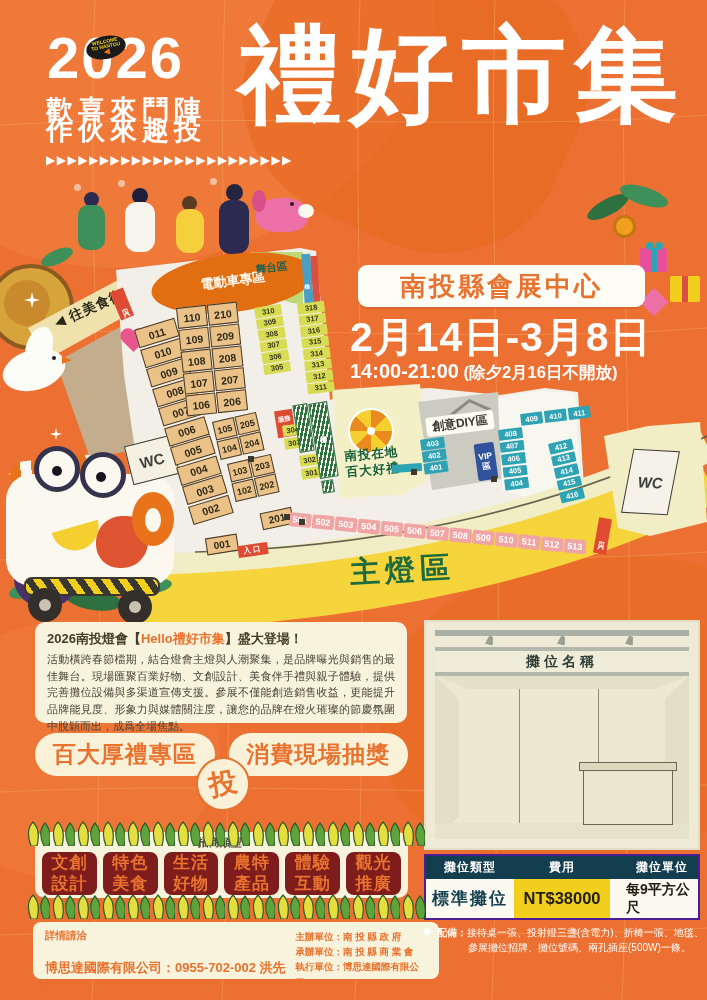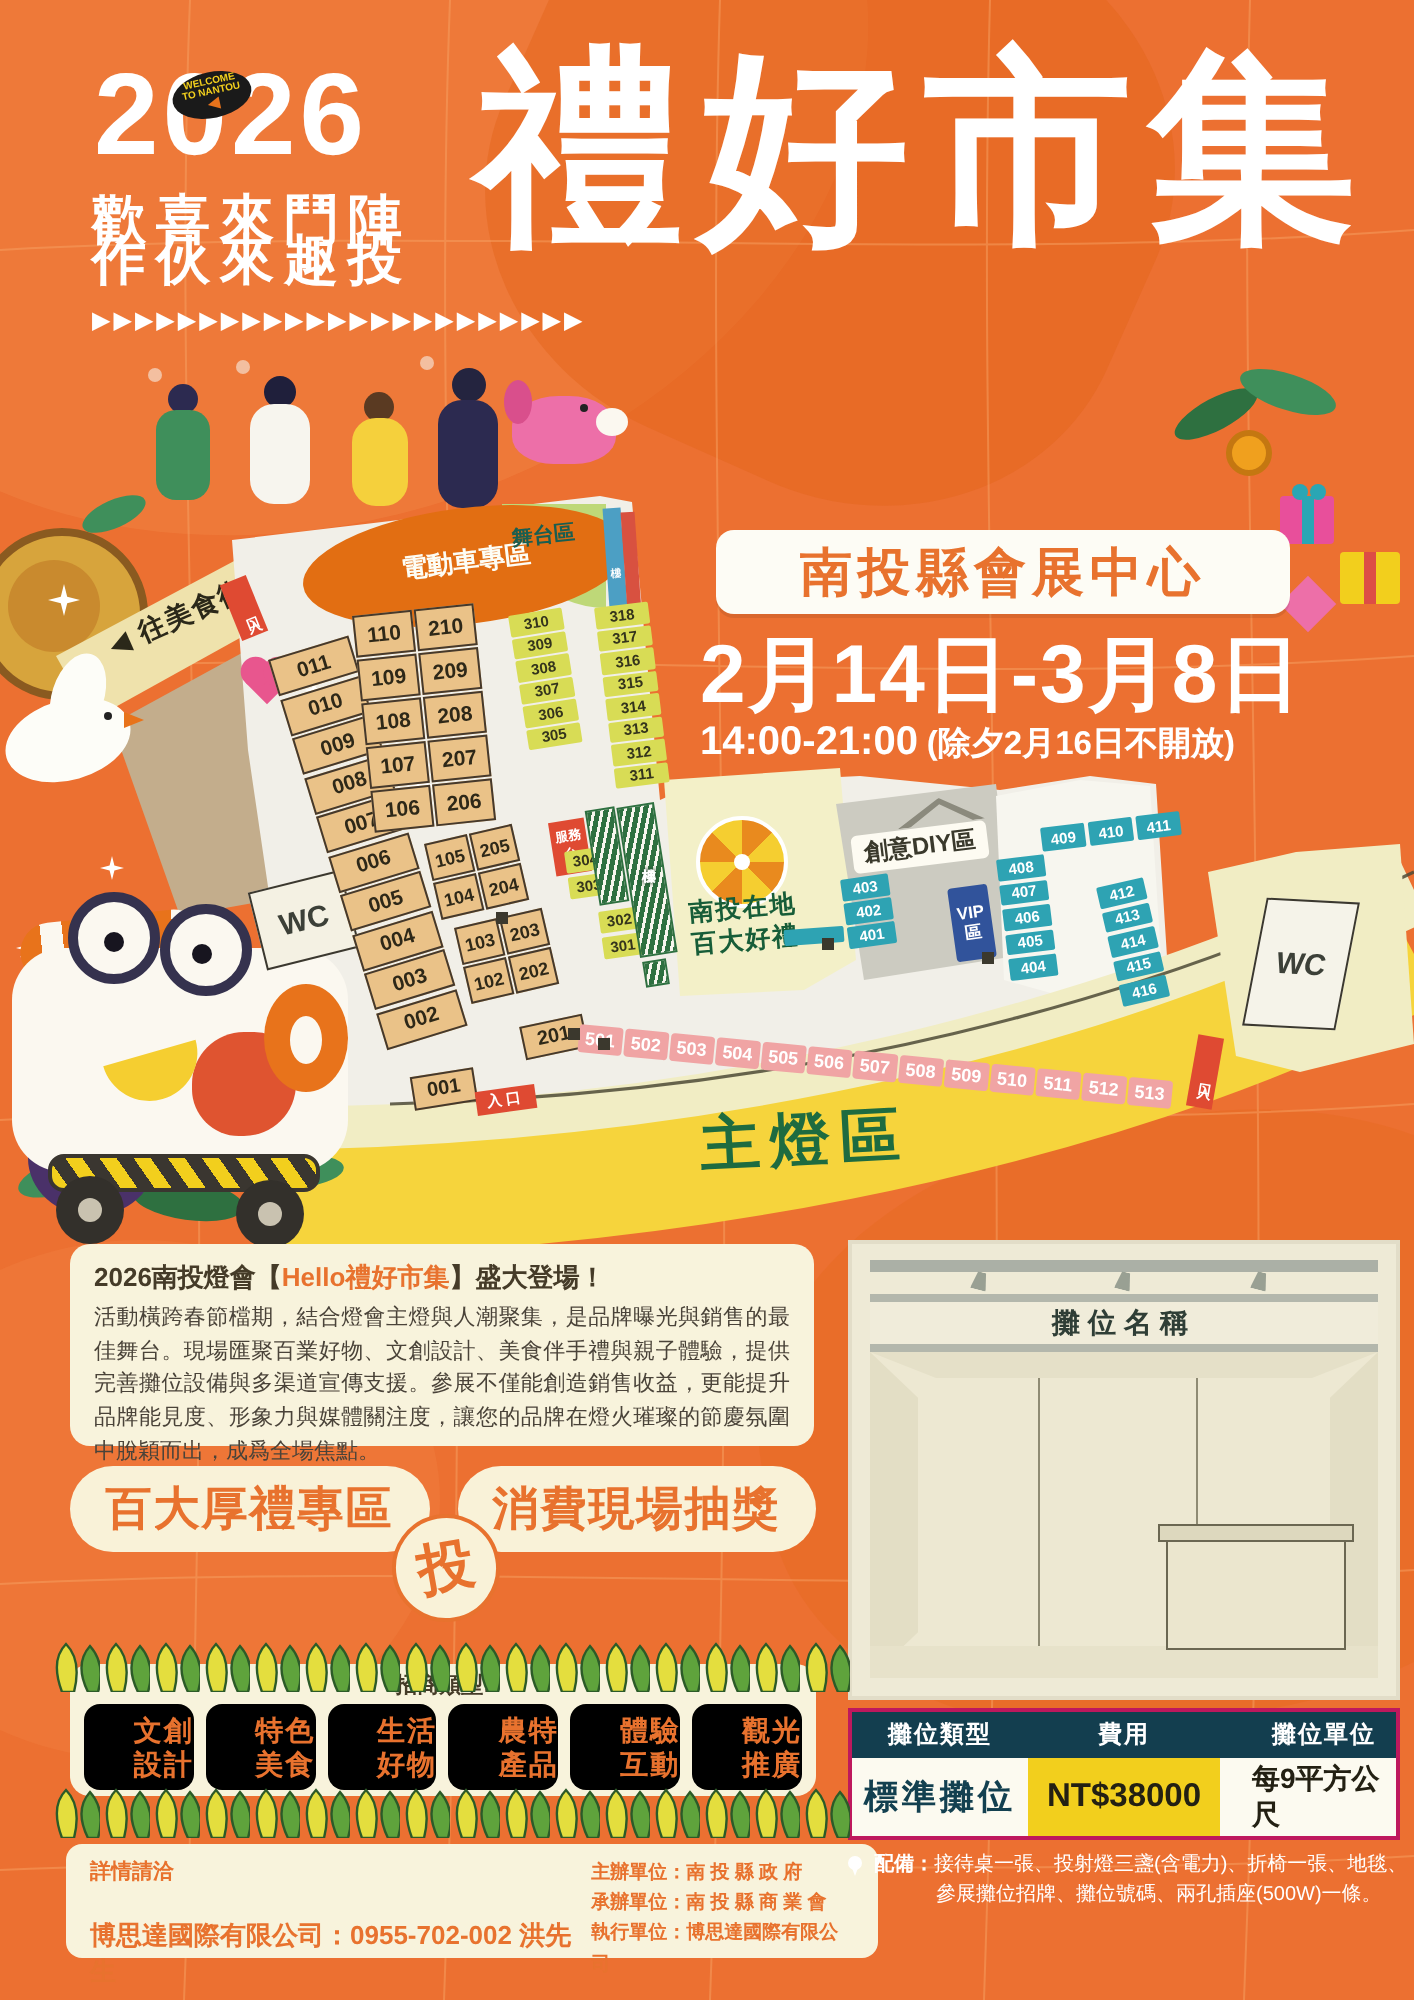--- a/index.html
+++ b/index.html
@@ -59,41 +59,41 @@
   .intro-title .hl{color:#E8722E;}
   .intro-body{font-size:11px;color:#4A4339;line-height:1.52;text-align:justify;}
   .features{left:35px;top:733px;width:373px;height:94px;z-index:4;display:grid;grid-template-columns:1fr 1fr;grid-template-rows:1fr 1fr;gap:9px 14px;}
   .pill{background:#F9F2D8;border-radius:22px;display:flex;align-items:center;justify-content:center;font-size:23px;font-weight:900;color:#E8722E;letter-spacing:1px;}
   .feat-center{left:196px;top:757px;width:50px;height:50px;border-radius:50%;background:#F9F2D8;border:2.5px solid #E8722E;z-index:5;
        display:flex;align-items:center;justify-content:center;font-size:28px;font-weight:900;color:#E8722E;transform:rotate(-10deg);}
   .leafrow{z-index:5;}
   .cats{left:35px;top:832px;width:373px;height:66px;padding:3px 7px;box-sizing:border-box;}
   .cats-h{font-size:11px;font-weight:bold;color:#453B28;text-align:center;margin-bottom:2px;}
   .cats-row{display:flex;gap:6px;}
-  .cat-card{flex:1;height:43px;background:#000000;border-radius:8px;display:flex;flex-direction:column;align-items:flex-end;justify-content:center;
-       font-size:14px;font-weight:900;color:#E8722E;line-height:1.18;letter-spacing:1px;}
+  .cat-card{flex:1;height:43px;background:#7f1d1d;border-radius:8px;display:flex;flex-direction:column;align-items:center;justify-content:center;
+       font-size:17px;font-weight:900;color:#E8722E;line-height:1.18;letter-spacing:1px;}
   .contact{left:33px;top:922px;width:406px;height:57px;padding:7px 12px 6px;box-sizing:border-box;display:flex;justify-content:space-between;border-radius:8px;}
   .contact .lh{font-size:10.5px;font-weight:bold;color:#E8722E;}
   .contact .ll{font-size:13px;font-weight:bold;color:#E8722E;line-height:1.35;margin-top:16px;}
   .contact .rr{font-size:9.5px;font-weight:bold;color:#E8722E;line-height:1.6;text-align:left;}
   
   .bd{left:424px;top:620px;width:276px;height:230px;background:#EEEAD6;border:2px solid #E2DDC8;box-sizing:border-box;z-index:4;}
   .bd-bar{position:absolute;left:9px;right:9px;top:8px;height:6px;background:#ABB0A6;}
   .lamp{position:absolute;top:14px;width:8px;height:9px;background:#99A093;clip-path:polygon(25% 0,75% 0,100% 100%,0 100%);transform:rotate(14deg);}
   .bd-sign{position:absolute;left:9px;right:9px;top:25px;height:21px;background:#F0ECDA;border-top:4px solid #B3B7AC;border-bottom:4px solid #B3B7AC;
        display:flex;align-items:center;justify-content:center;font-size:14px;font-weight:bold;color:#2F3E36;letter-spacing:4px;}
   .bd-room{position:absolute;left:9px;right:9px;top:54px;bottom:9px;background:#EDE8D2;}
   .bd-ceil{position:absolute;left:0;right:0;top:0;height:13px;background:#E5E0C8;clip-path:polygon(0 0,100% 0,87% 100%,13% 100%);}
   .bd-sidel{position:absolute;left:0;top:0;bottom:0;width:24px;background:#E3DEC5;clip-path:polygon(0 0,100% 14%,100% 86%,0 100%);}
   .bd-sider{position:absolute;right:0;top:0;bottom:0;width:24px;background:#E3DEC5;clip-path:polygon(100% 0,0 14%,0 86%,100% 100%);}
   .bd-floor{position:absolute;left:0;right:0;bottom:0;height:16px;background:#E7E2CA;}
   .bd-line{position:absolute;top:13px;bottom:16px;width:1.5px;background:#8F8B74;}
   .bd-desk{position:absolute;right:16px;bottom:14px;width:90px;height:58px;background:#EBE6CE;border:1.5px solid #6B6752;box-sizing:border-box;}
   .bd-desk:before{content:"";position:absolute;left:-5px;right:-5px;top:-6px;height:7px;background:#DDD8BE;border:1.5px solid #6B6752;}
-  .ptable{left:424px;top:854px;width:276px;border:2px solid #be185d;box-sizing:border-box;z-index:4;background:#FCFAF0;}
+  .ptable{left:424px;top:854px;width:276px;border:2px solid #4c1d95;box-sizing:border-box;z-index:4;background:#FCFAF0;}
   .pt-head{display:flex;background:#133E4F;height:23px;}
   .pt-head span{display:flex;align-items:center;justify-content:center;color:#fff;font-size:12px;font-weight:bold;letter-spacing:1px;}
   .pt-row{display:flex;height:39px;}
   .pt-row span{display:flex;align-items:center;justify-content:center;font-weight:900;}
   .c1{width:88px;} .c2{width:96px;} .c3{flex:1;margin-left:16px;}
   .pt-type{font-size:17px;color:#134050;letter-spacing:2px;}
   .pt-price{font-size:16.5px;color:#232013;background:#F2CF1D;}
   .pt-unit{font-size:14px;color:#232013;}
   .notes{left:424px;top:925px;width:280px;z-index:4;color:#fff;}
   .note{display:flex;margin-bottom:7px;}

